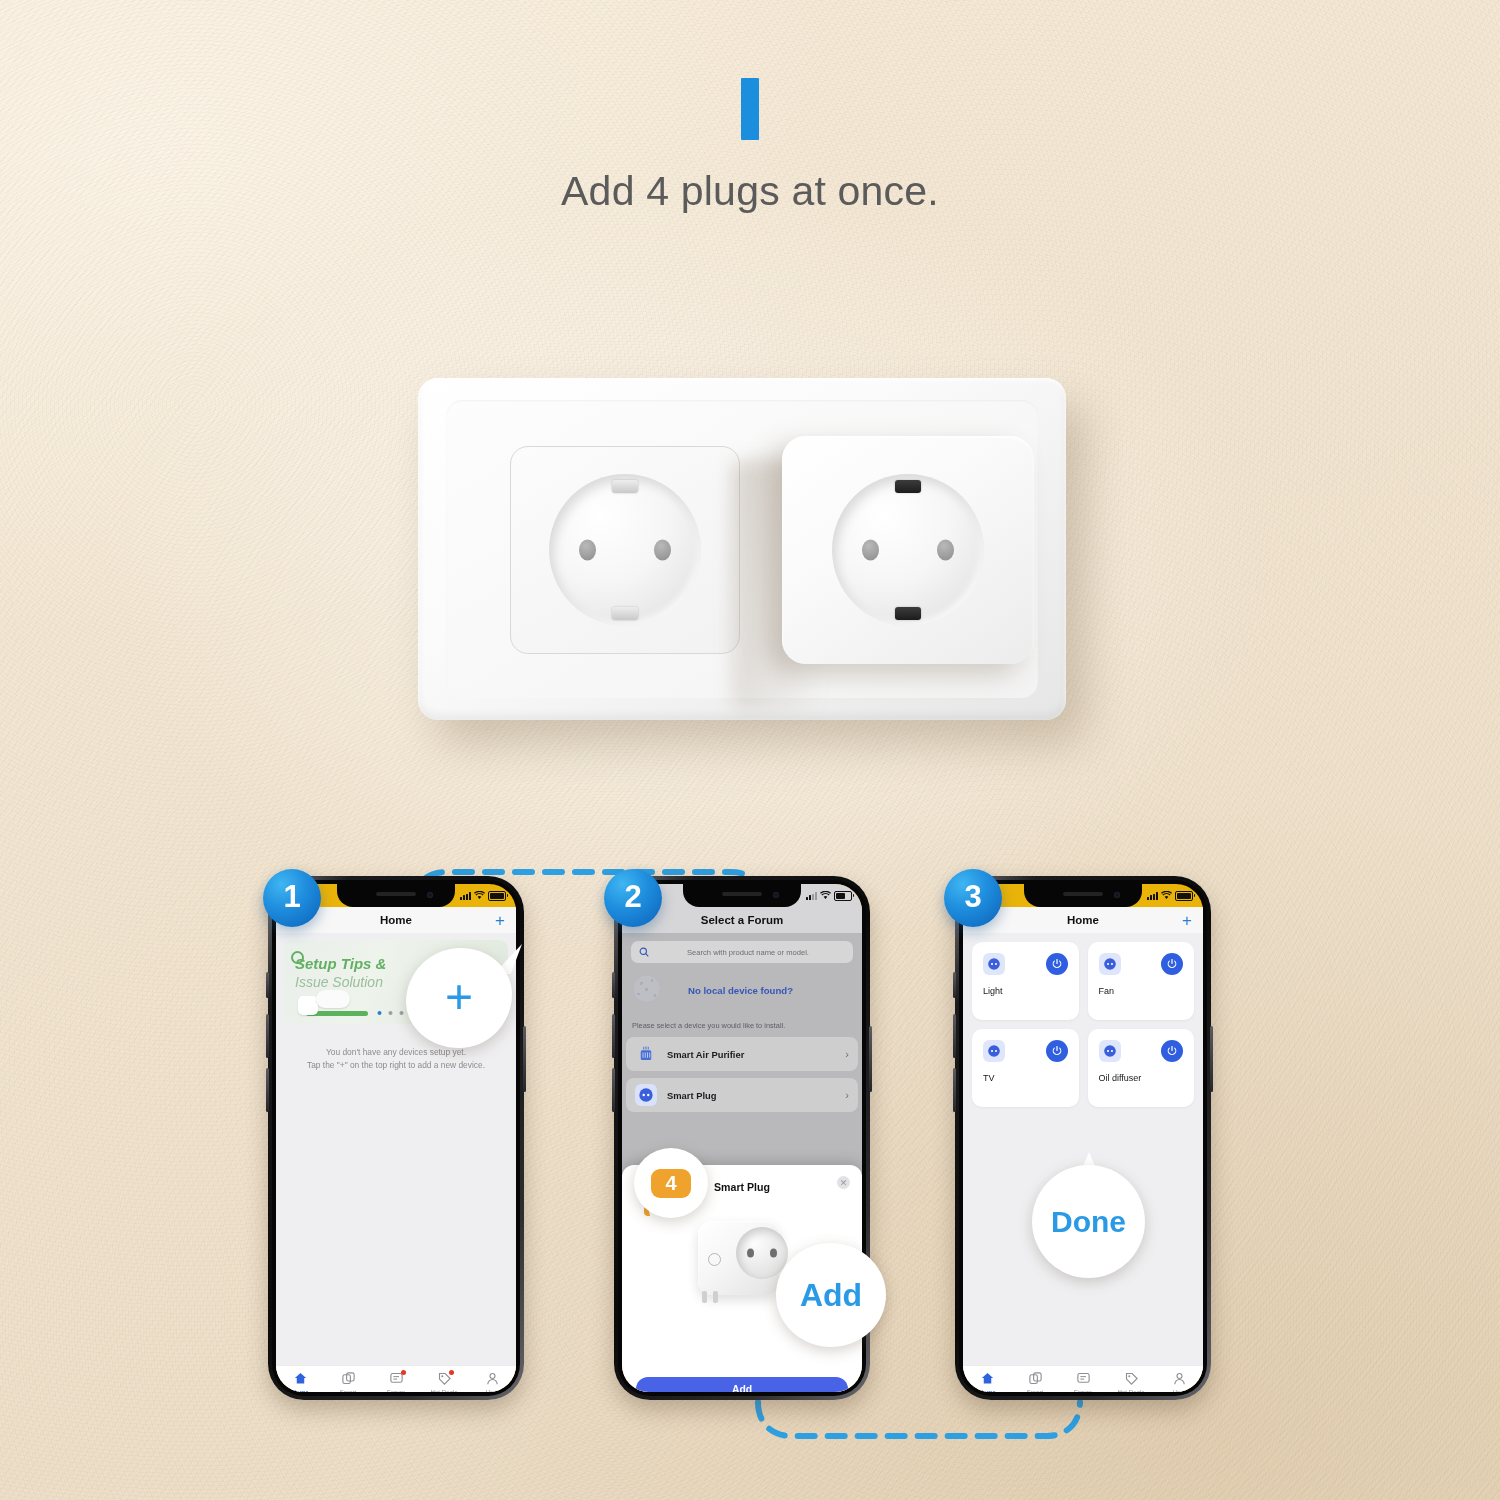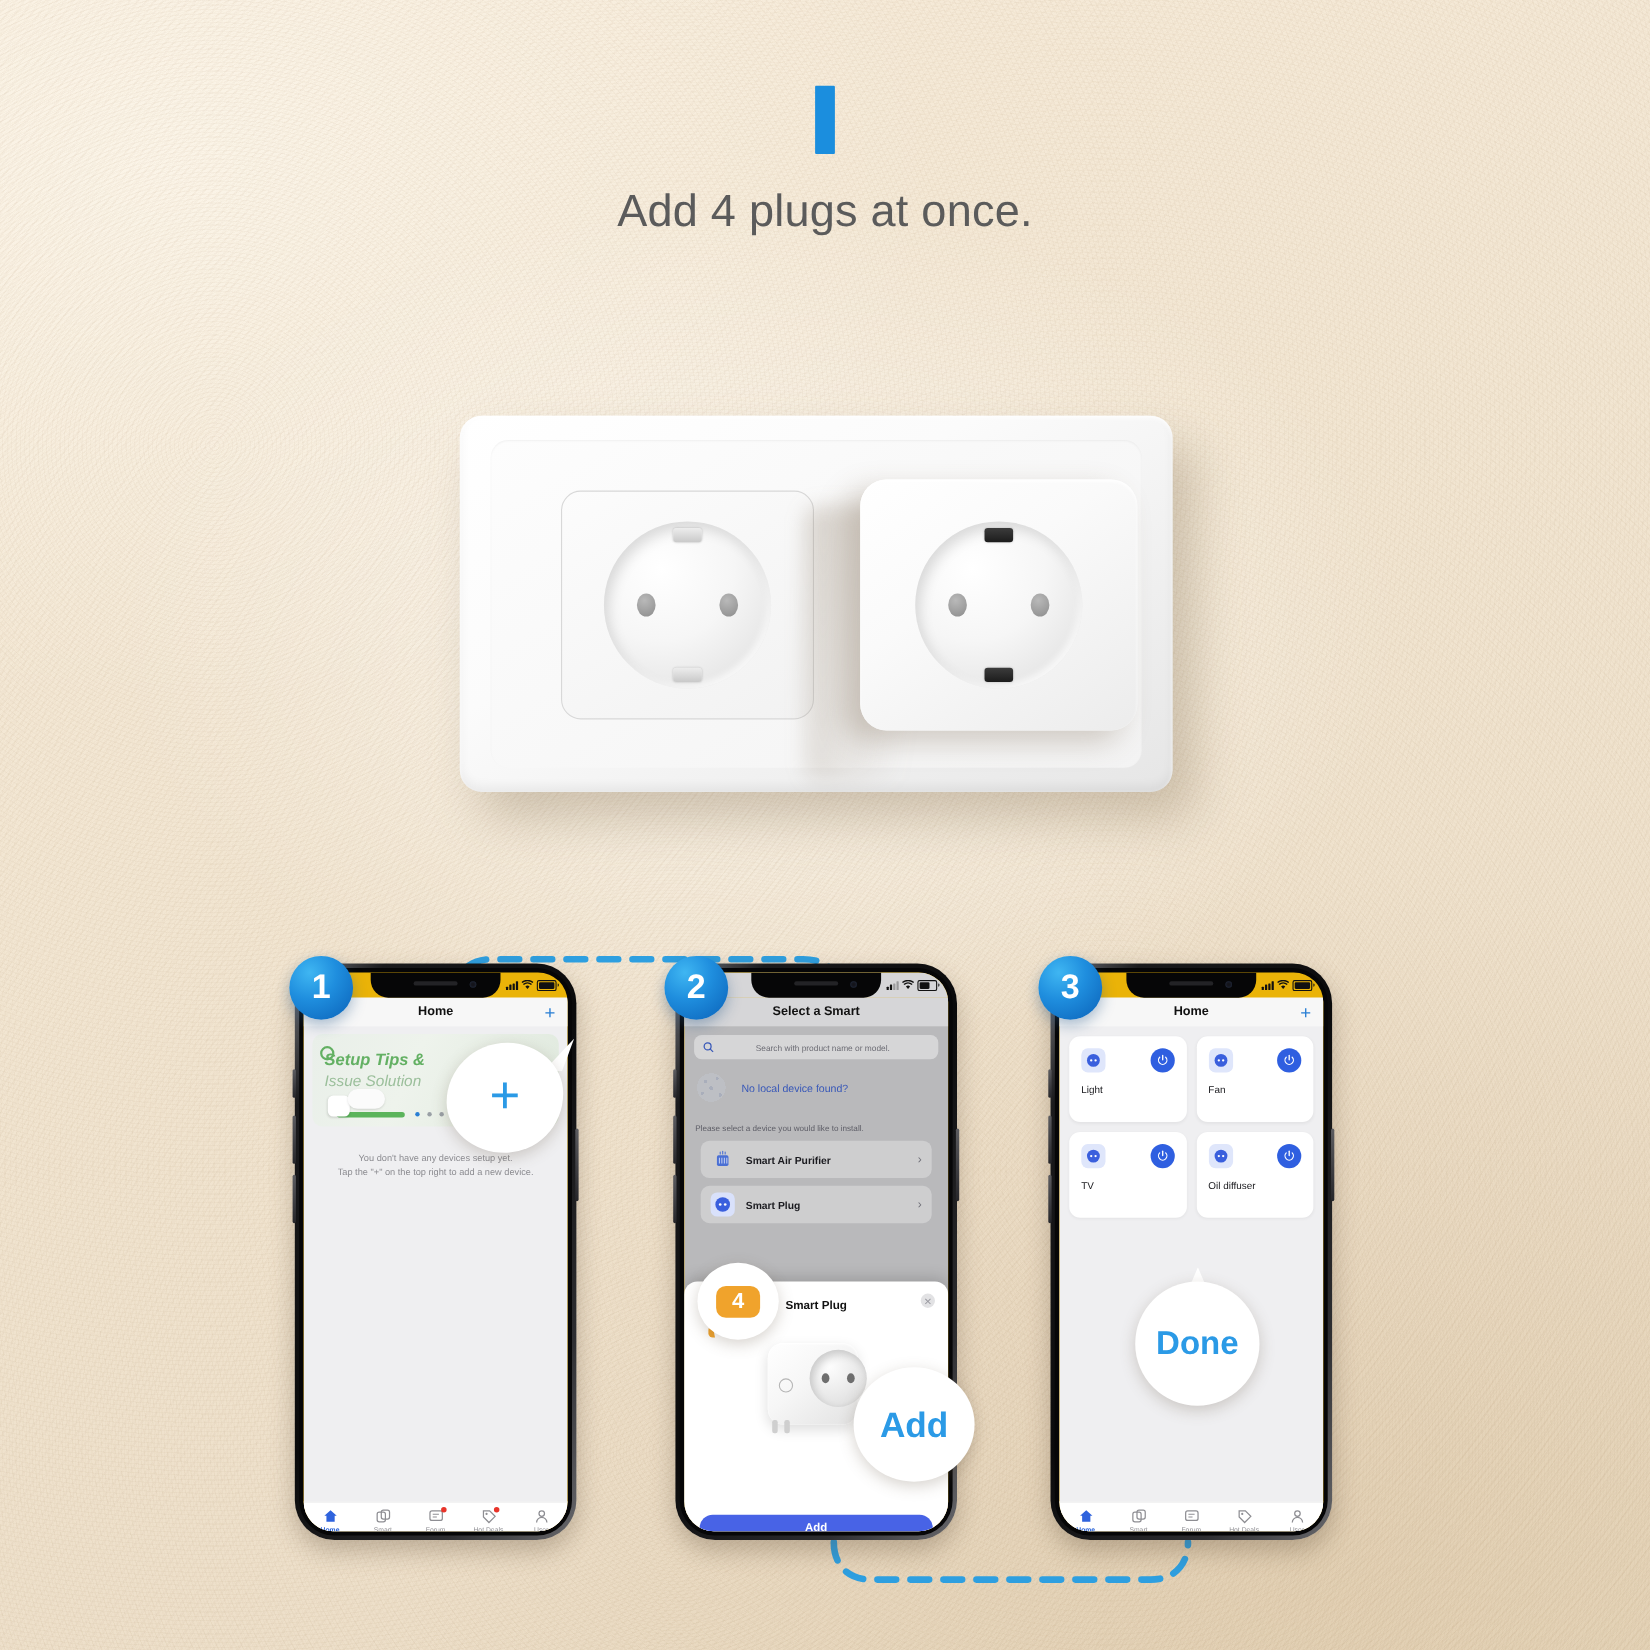--- a/index.html
+++ b/index.html
@@ -183,23 +183,23 @@
   .srch .txt{font-size:7.6px;color:#6d6d75;margin-left:32px;}
   .nolocal{margin:10px 9px 0;display:flex;align-items:center;gap:9px;}
   .nolocal .blob{width:34px;height:34px;border-radius:50%;opacity:.5;
     background:
       radial-gradient(circle at 30% 30%, #9aa4bb 0 1.6px, transparent 1.6px),
       radial-gradient(circle at 62% 22%, #9aa4bb 0 1.4px, transparent 1.4px),
       radial-gradient(circle at 22% 62%, #9aa4bb 0 1.4px, transparent 1.4px),
       radial-gradient(circle at 70% 66%, #9aa4bb 0 1.6px, transparent 1.6px),
       radial-gradient(circle at 46% 48%, #9aa4bb 0 1.8px, transparent 1.8px),
       radial-gradient(circle at 46% 46%, rgba(200,206,220,.55) 0 50%, transparent 50%);}
-  .nolocal .lk{font-size:9.6px;font-weight:400;color:#3757b8;}
+  .nolocal .lk{font-size:9.6px;font-weight:700;color:#3757b8;margin-left:14px;}
   .hintrow{margin:14px 10px 0;font-size:7.4px;color:#5d5d66;}
-  .devrow{margin:7px 15px 0;height:34px;border-radius:8px;background:rgba(255,255,255,.30);
+  .devrow{margin:7px 4px 0;height:34px;border-radius:8px;background:rgba(255,255,255,.30);
     display:flex;align-items:center;gap:10px;padding:0 9px;}
   .devrow .nm{flex:1;font-size:9.4px;color:#1b1b20;font-weight:600;}
   .devrow .chev{font-size:11px;color:#6f6f78;}
   .devicon{width:22px;height:22px;border-radius:6px;display:flex;align-items:center;justify-content:center;}
 
   .sheet{
     position:absolute;left:0;right:0;bottom:0;height:250px;background:#fff;border-radius:12px 12px 0 0;
     box-shadow:0 -3px 14px rgba(0,0,0,.17);
   }
   .sheet-title{text-align:center;margin-top:16px;font-size:10.6px;font-weight:700;color:#111;}
@@ -433,21 +433,21 @@
           <path d="M0.4 2.2 A8 8 0 0 1 10.6 2.2" stroke="#111" stroke-width="1.3" fill="none"></path>
         </svg>
         <span class="batt">
             <i style="right:6px"></i>
           </span>
       </div>
     </div>
     <div class="p2-body">
       <div class="navbar" style="background:#d6d6d8;">
         <span class="back">‹</span>
-        <span>Select a Smart</span>
+        <span>Select a Forum</span>
       </div>
       <div class="srch">
         <svg width="10" height="10" viewBox="0 0 14 14">
             <circle cx="6" cy="6" r="4.4" fill="none" stroke="#3757b8" stroke-width="1.6"></circle>
             <line x1="9.4" y1="9.4" x2="13" y2="13" stroke="#3757b8" stroke-width="1.6"></line>
           </svg>
         <span class="txt">Search with product name or model.</span>
       </div>
       <div class="nolocal">
         <div class="blob"></div>

